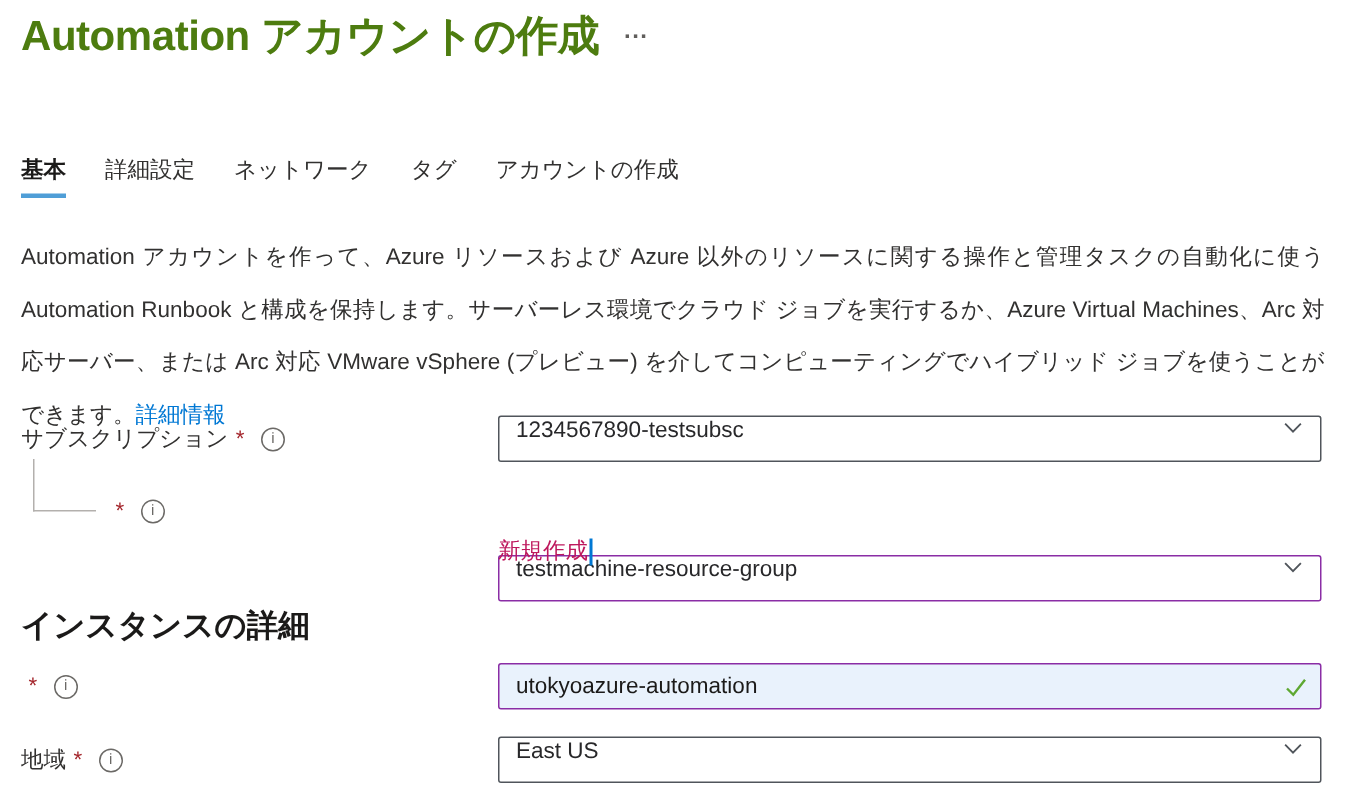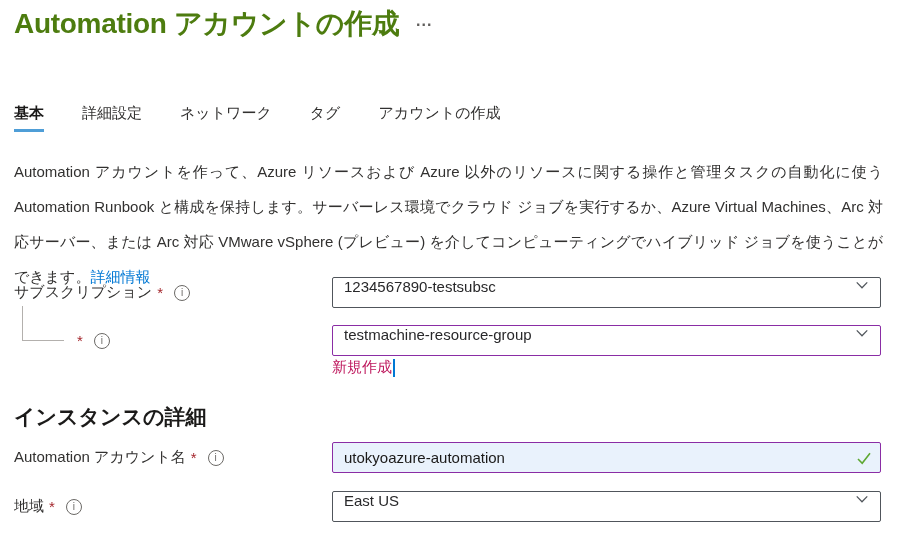--- a/index.html
+++ b/index.html
@@ -21,21 +21,21 @@
   .more-btn {
     position: absolute; left: 412px; top: 8px;
     background: none; border: none; cursor: pointer;
     font-size: 16px; color: #605e5c; font-weight: bold;
     letter-spacing: 1px; padding: 4px;
   }
 
   
   .tabs {
     position: absolute; left: 14px; top: 104px;
-    display: flex; gap: 38px;
+    display: flex; gap: 26px;
   }
   .tab {
     font-size: 15px; color: #323130; padding-bottom: 6px;
     border-bottom: 3px solid transparent; cursor: pointer; white-space: nowrap;
   }
   .tab.active { font-weight: bold; border-bottom-color: #4f9ed7; color: #1b1a19; }
 
   
   .intro {
     position: absolute; left: 14px; top: 154px; width: 869px;
@@ -57,21 +57,21 @@
     color: #6b6966; font-size: 10px; line-height: 14px;
     text-align: center; display: inline-block; flex: none;
     font-style: normal;
   }
   .control {
     position: absolute; left: 332px; width: 549px; height: 31px;
     border: 1px solid #50555b; border-radius: 2px; background: #fff;
     display: flex; align-items: flex-start; justify-content: space-between;
     padding: 0 11px; font-size: 15px; color: #28282a; cursor: pointer;
   }
-  .control.edited { border-color: #8a2da5; }
+  .control.edited { border-color: #8a2da5; margin-top: 45px; }
   .control .value { white-space: nowrap; overflow: hidden; }
   .chev { flex: none; margin-left: 8px; }
 
   .name-wrap {
     position: absolute; left: 332px; top: 442px; width: 549px; height: 31px;
     border: 1px solid #8a2da5; border-radius: 2px; background: #e9f2fc;
     display: flex; align-items: center; padding: 0 8px 0 0;
   }
   .name-wrap input {
     flex: 1; height: 100%; border: none; outline: none; background: transparent;
@@ -138,21 +138,20 @@
       </svg>
   </div>
   <a class="create-new">
       <span>新規作成</span>
       <span class="caret"></span>
     </a>
 
   <h2 class="section-heading">インスタンスの詳細</h2>
 
   <div class="field-label" style="top:442px">
-    <span>Automation アカウント名</span>
     <span class="req">*</span>
     <span class="info-icon">i</span>
   </div>
   <div class="name-wrap">
     <input type="text" value="utokyoazure-automation" style="">
     <svg class="check" width="16" height="16" viewBox="0 0 16 16">
         <path d="M2 9 L6.2 13.2 L14 3.2" fill="none" stroke="#5ea832" stroke-width="1.6"></path>
       </svg>
   </div>
 

